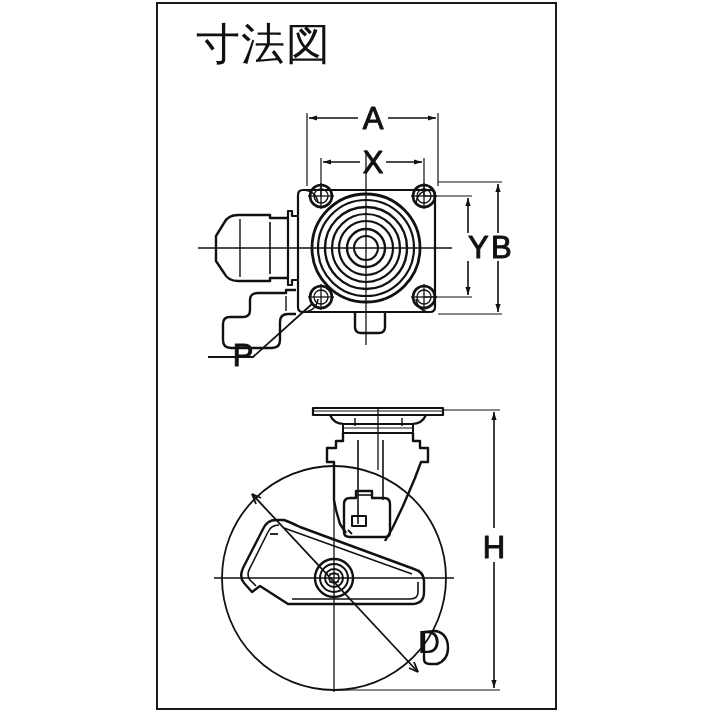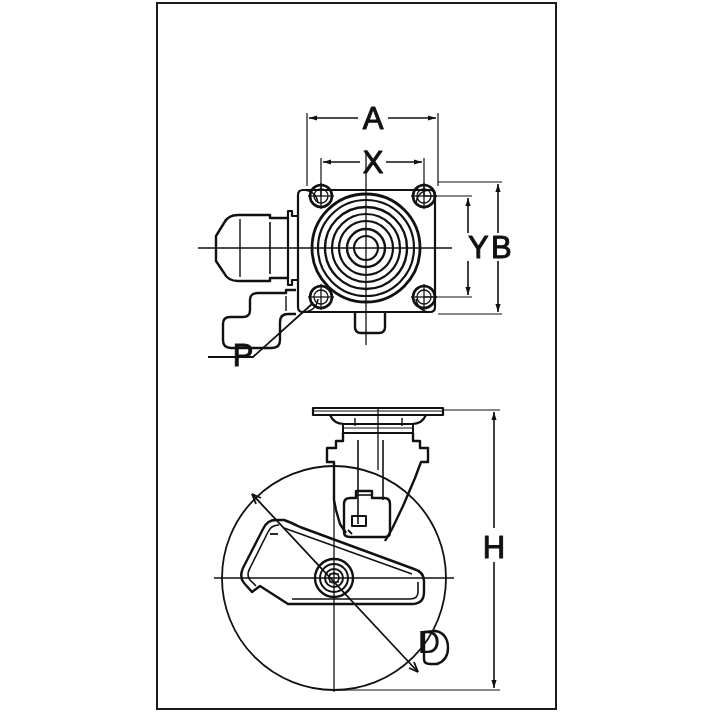--- a/index.html
+++ b/index.html
@@ -58,20 +58,21 @@
     font-weight: 400;
   }
 </style>
 </head>
 <body>
 
 <div id="page">
 
   <div id="drawing-frame"></div>
 
+  <div id="title-text">寸法図</div>
 
   <svg class="vec" viewBox="0 0 713 713" xmlns="http://www.w3.org/2000/svg">
 
     <defs>
       <marker id="arrL" markerWidth="9" markerHeight="8" refX="8" refY="4" orient="auto" markerUnits="userSpaceOnUse">
         <path d="M8,4 L0,1.4 L0,6.6 Z" fill="#111111"></path>
       </marker>
       <marker id="arrR" markerWidth="9" markerHeight="8" refX="8" refY="4" orient="auto" markerUnits="userSpaceOnUse">
         <path d="M8,4 L0,1.4 L0,6.6 Z" fill="#111111"></path>
       </marker>

